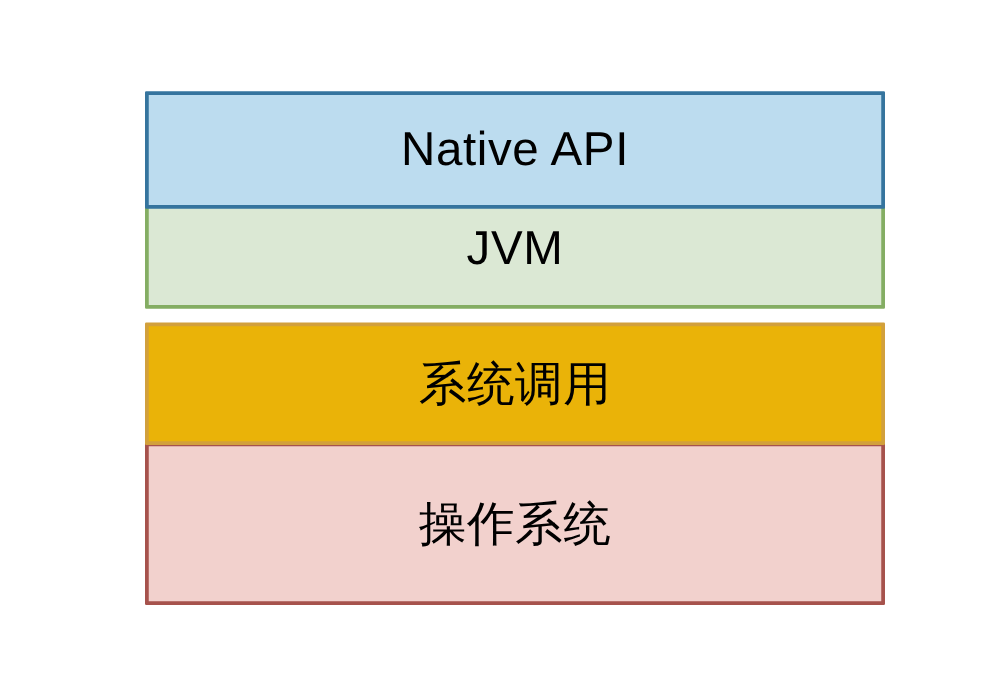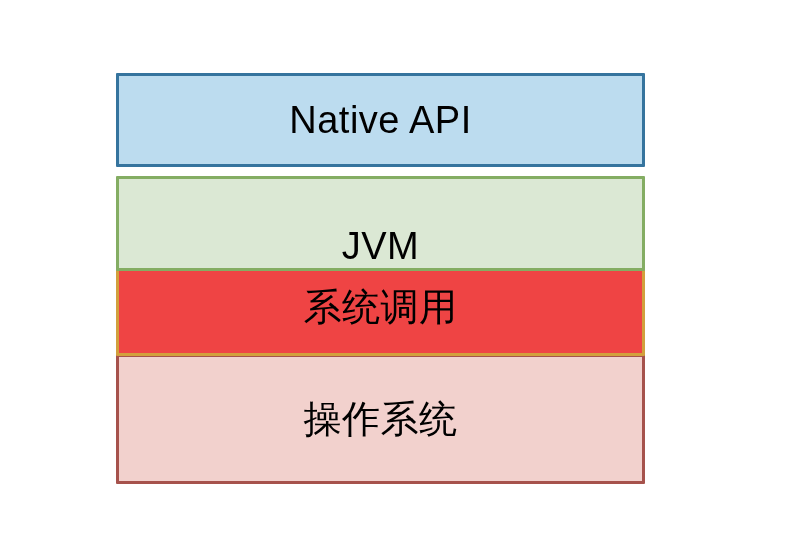--- a/index.html
+++ b/index.html
@@ -17,46 +17,46 @@
   .stack {
     position: absolute;
     left: 116px;
     top: 73px;
     width: 529px;
     height: 411px;
   }
   .layer {
     position: absolute;
     left: 0;
-    width: 529px;
+    width: 592px;
     box-sizing: border-box;
     border: 3px solid #0f172a;
     border-radius: 1px;
     display: flex;
     align-items: center;
     justify-content: center;
     font-size: 38px;
     color: #000000;
     letter-spacing: 0.5px;
   }
   
   .layer:nth-child(1) { top: 0;     height: 94px;  z-index: 4; }
-  .layer:nth-child(2) { top: 103px;  height: 95px;  z-index: 3; align-items: flex-end; }
+  .layer:nth-child(2) { top: 79px;  height: 95px;  z-index: 3; }
   .layer:nth-child(3) { top: 185px; height: 98px;  z-index: 2; }
   .layer:nth-child(4) { top: 281px; height: 130px; z-index: 1; }
 </style>
 </head>
 <body style="background: rgb(255, 255, 255); color: rgb(0, 0, 0);">
 
 <div class="stack">
   <div class="layer" style="background: rgb(188, 220, 239); border-color: rgb(53, 116, 158);">
     <span>Native API</span>
   </div>
   <div class="layer" style="background: rgb(219, 232, 212); border-color: rgb(132, 173, 99);">
     <span>JVM</span>
   </div>
-  <div class="layer" style="background: #ef4444; border-color: rgb(210, 160, 60);">
+  <div class="layer" style="background: #eab308; border-color: rgb(210, 160, 60);">
     <span>系统调用</span>
   </div>
   <div class="layer" style="background: rgb(242, 209, 205); border-color: rgb(166, 82, 76); text-align: center;">
     <span>操作系统</span>
   </div>
 </div>
 
 </body></html>

